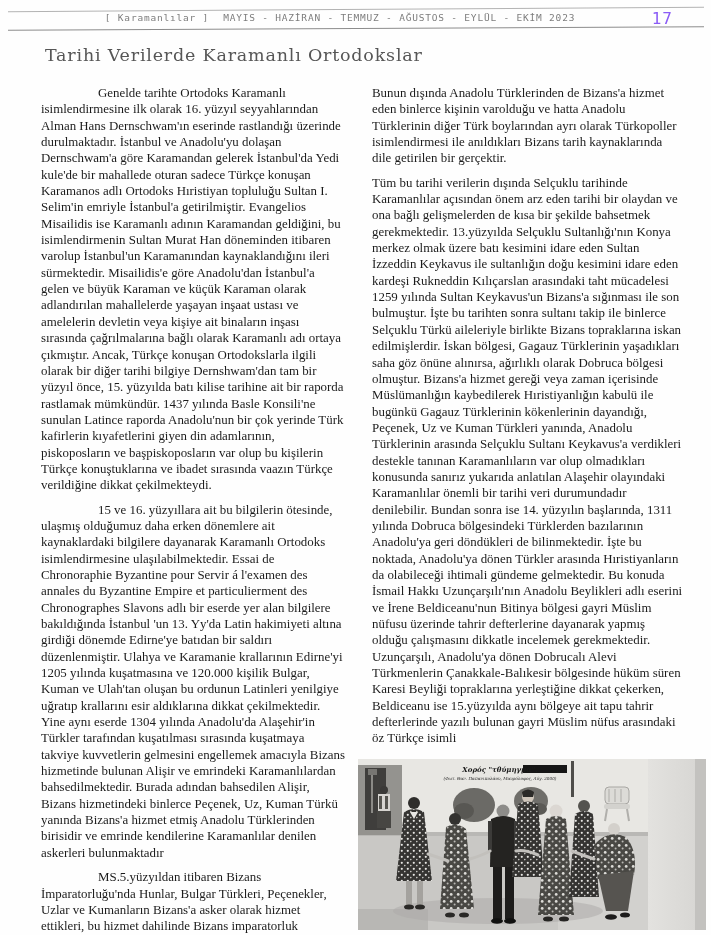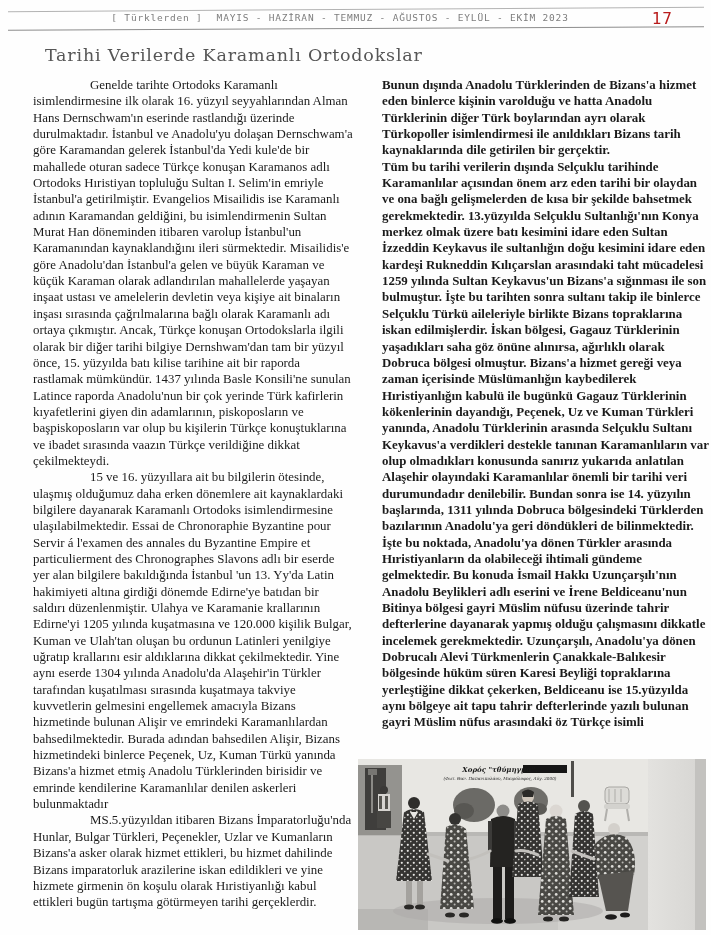--- a/index.html
+++ b/index.html
@@ -9,50 +9,50 @@
 
   
   .rule{position:absolute; left:8px; right:7px; height:0; border-top:1.4px solid #a8a8a8;}
   .rule-top{top:9px; transform:rotate(-0.35deg); border-top-color:#b3b3b3;}
   .rule-bottom{top:28px; transform:rotate(-0.3deg); border-top-color:#8c8c8c;}
   .header-row{position:absolute; top:12px; left:60px; width:560px; text-align:center;
       font-family:"DejaVu Sans Mono", monospace; font-size:9.5px; letter-spacing:0.8px;
       color:#7d7d7d; white-space:nowrap;}
   .header-row .journal{margin-right:14px;}
   .page-number{position:absolute; top:9px; right:38px; font-family:"DejaVu Sans Mono", monospace;
-      font-size:16px; letter-spacing:1px; color:#b91c1c;}
+      font-size:16px; letter-spacing:1px; color:#8b5cf6;}
 
   
   .title{position:absolute; left:45px; top:45px; margin:0;
       font-family:"DejaVu Serif", serif; font-weight:400; font-size:17.5px;
       letter-spacing:0.8px; color:#565656;text-align:center;}
 
   
   .col{position:absolute; top:77px; font-size:12.9px; line-height:16.35px; text-align:left;}
-  .col p{margin:0;}
+  .col p{margin:8px;}
   .col-left{left:33px; width:320px;}
-  .col-right{left:382px; width:328px; max-height:676px; overflow:hidden;font-weight:bold;}
+  .col-right{left:364px; width:328px; max-height:676px; overflow:hidden;}
   .col-left p{text-indent:57px;}
 
   
   .photo{position:absolute; left:358px; top:759px; width:348px; height:171px;
       display:flex; background:#ffffff;}
   .photo svg{display:block; flex:0 0 auto;}
   .scan-strip{width:47px; height:171px; background:linear-gradient(90deg,#e3e2df,#d8d7d4);}
   .scan-strip-dark{width:11px; height:171px; background:#c3c2bf;}
 </style>
 </head>
 <body>
 
 <div class="page">
 
   <div class="rule rule-top"></div>
 
   <div class="header-row">
-    <span class="journal">[ Türklerden ]</span><span>MAYIS - HAZİRAN - TEMMUZ - AĞUSTOS - EYLÜL - EKİM  2023</span>
+    <span class="journal">[ Karamanlılar ]</span><span>MAYIS - HAZİRAN - TEMMUZ - AĞUSTOS - EYLÜL - EKİM  2023</span>
   </div>
 
   <div class="page-number">17</div>
 
   <div class="rule rule-bottom"></div>
 
   <h1 class="title">Tarihi Verilerde Karamanlı Ortodokslar</h1>
 
   <div class="col col-left">
     <p>Genelde tarihte Ortodoks Karamanlı isimlendirmesine ilk olarak 16. yüzyıl seyyahlarından Alman Hans Dernschwam'ın eserinde rastlandığı üzerinde durulmaktadır. İstanbul ve Anadolu'yu dolaşan Dernschwam'a göre Karamandan gelerek İstanbul'da Yedi kule'de bir mahallede oturan sadece Türkçe konuşan Karamanos adlı Ortodoks Hıristiyan topluluğu Sultan I. Selim'in emriyle İstanbul'a getirilmiştir. Evangelios Misailidis ise Karamanlı adının Karamandan geldiğini, bu isimlendirmenin Sultan Murat Han döneminden itibaren varolup İstanbul'un Karamanından kaynaklandığını ileri sürmektedir. Misailidis'e göre Anadolu'dan İstanbul'a gelen ve büyük Karaman ve küçük Karaman olarak adlandırılan mahallelerde yaşayan inşaat ustası ve amelelerin devletin veya kişiye ait binaların inşası sırasında çağrılmalarına bağlı olarak Karamanlı adı ortaya çıkmıştır. Ancak, Türkçe konuşan Ortodokslarla ilgili olarak bir diğer tarihi bilgiye Dernshwam'dan tam bir yüzyıl önce, 15. yüzyılda batı kilise tarihine ait bir raporda rastlamak mümkündür. 1437 yılında Basle Konsili'ne sunulan Latince raporda Anadolu'nun bir çok yerinde Türk kafirlerin kıyafetlerini giyen din adamlarının, piskoposların ve başpiskoposların var olup bu kişilerin Türkçe konuştuklarına ve ibadet sırasında vaazın Türkçe verildiğine dikkat çekilmekteydi.</p>

